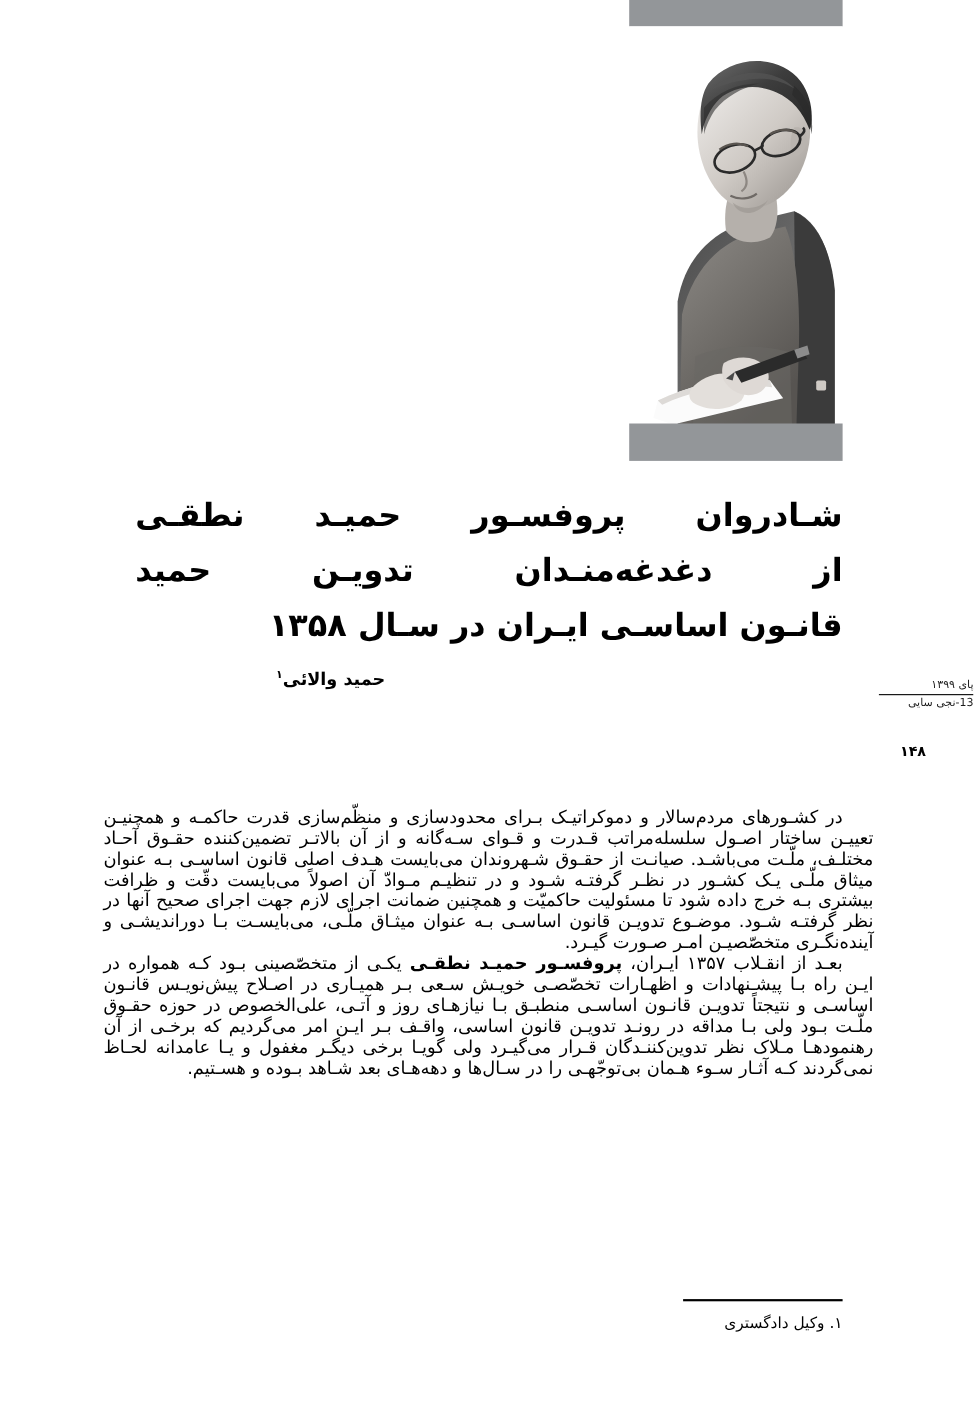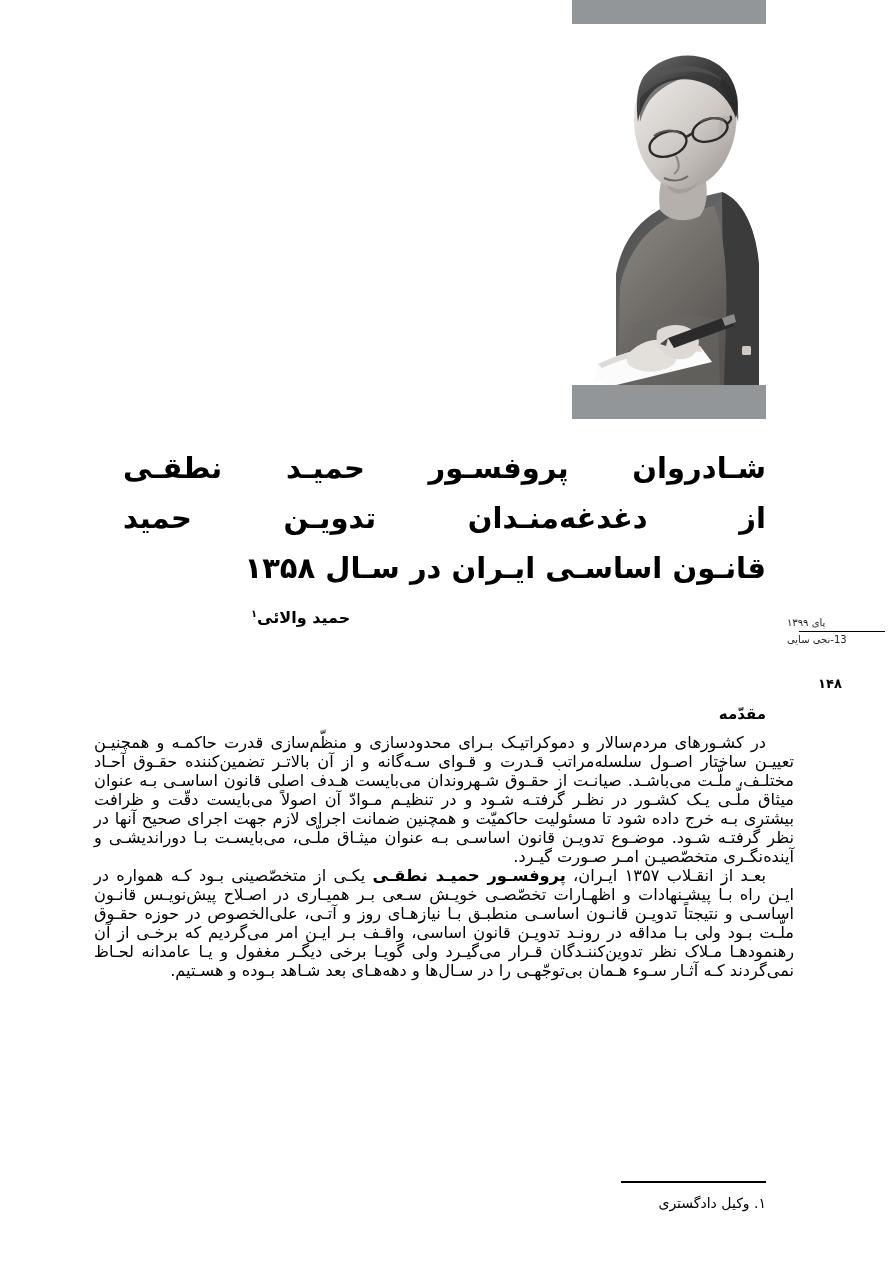--- a/index.html
+++ b/index.html
@@ -100,21 +100,21 @@
     font-weight: bold;
   }
 
   
   .margin-header {
     position: absolute;
     left: 787px;
     top: 616px;
     width: 98px;
     direction: rtl;
-    text-align: left;
+    text-align: right;
     font-size: 10px;
     line-height: 14px;
     color: #1a1a1a;
     overflow: hidden;
   }
   .margin-header .rule {
     border-top: 1px solid #000;
     margin: 1px 0 1px 0;
     width: 86px;
   }
@@ -271,21 +271,20 @@
     <span>حمید والائی</span><span class="sup">۱</span>
   </div>
 
   <div class="margin-header">
     <div>پای ۱۳۹۹</div>
     <div class="rule"></div>
     <div>13-نجی سایی</div>
   </div>
   <div class="margin-pageno">۱۴۸</div>
 
-  <div class="section-heading">مقدّمه</div>
 
   <div class="body-col">
     <p class="para">در کشـورهای مردم‌سالار و دموکراتیـک بـرای محدودسازی و منظّم‌سازی قدرت حاکمـه و همچنیـن تعییـن ساختار اصـول سلسله‌مراتب قـدرت و قـوای سـه‌گانه و از آن بالاتـر تضمین‌کننده حقـوق آحـاد مختلـف، ملّـت می‌باشـد. صیانـت از حقـوق شـهروندان می‌بایست هـدف اصلی قانون اساسـی بـه عنوان میثاق ملّـی یـک کشـور در نظـر گرفتـه شـود و در تنظیـم مـوادّ آن اصولاً می‌بایست دقّت و ظرافت بیشتری بـه خرج داده شود تا مسئولیت حاکمیّت و همچنین ضمانت اجرای لازم جهت اجرای صحیح آنها در نظر گرفتـه شـود. موضـوع تدویـن قانون اساسـی بـه عنوان میثـاق ملّـی، می‌بایسـت بـا دوراندیشـی و آینده‌نگـری متخصّصیـن امـر صـورت گیـرد.</p>
     <p class="para"><span>بعـد از انقـلاب ۱۳۵۷ ایـران، </span><b>پروفسـور حمیـد نطقـی</b><span> یکـی از متخصّصینی بـود کـه همواره در ایـن راه بـا پیشـنهادات و اظهـارات تخصّصـی خویـش سـعی بـر همیـاری در اصـلاح پیش‌نویـس قانـون اساسـی و نتیجتاً تدویـن قانـون اساسـی منطبـق بـا نیازهـای روز و آتـی، علی‌الخصوص در حوزه حقـوق ملّـت بـود ولی بـا مداقه در رونـد تدویـن قانون اساسی، واقـف بـر ایـن امر می‌گردیم که برخـی از آن رهنمودهـا مـلاک نظر تدوین‌کننـدگان قـرار می‌گیـرد ولی گویـا برخی دیگـر مغفول و یـا عامدانه لحـاظ نمی‌گردند کـه آثـار سـوء هـمان بی‌توجّهـی را در سـال‌ها و دهه‌هـای بعد شـاهد بـوده و هسـتیم.</span></p>
   </div>
 
   <div class="footnote-rule"></div>
   <div class="footnote">۱. وکیل دادگستری</div>
 
 </div>

